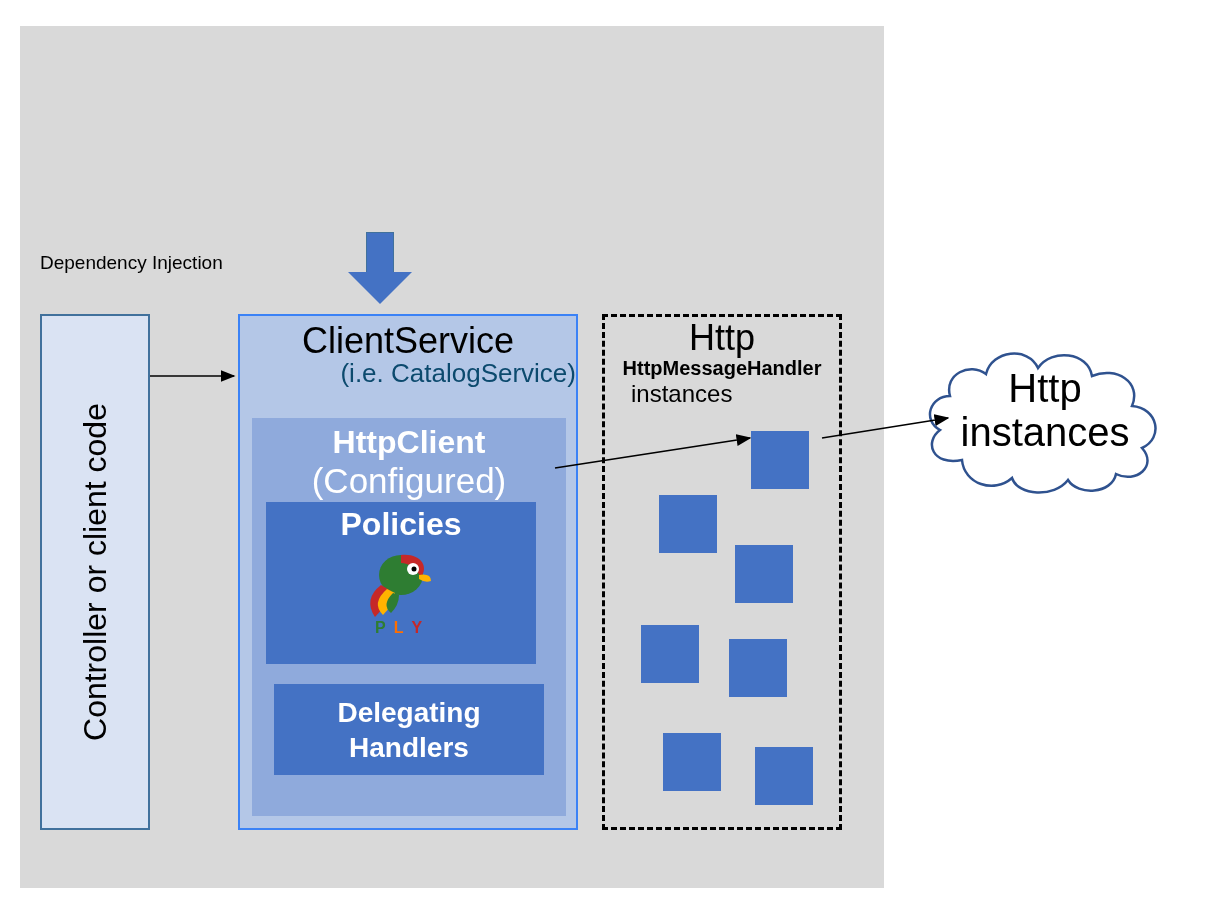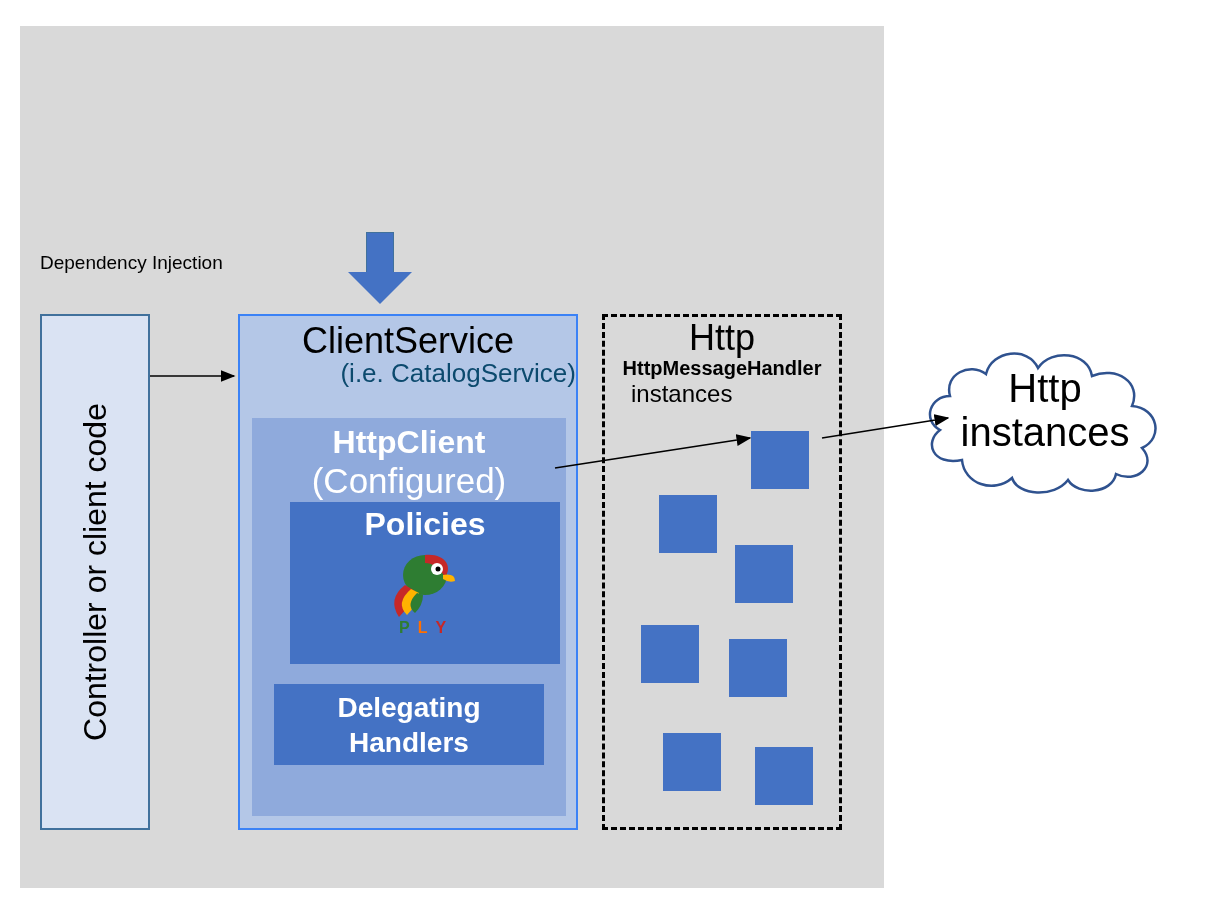--- a/index.html
+++ b/index.html
@@ -129,21 +129,21 @@
     color: #fff;
     margin-top: 6px;
   }
   .hc-sub {
     text-align: center;
     font-size: 35px;
     color: #fff;
   }
   .policies-box {
     position: absolute;
-    left: 38px;
+    left: 14px;
     top: 84px;
     width: 270px;
     height: 162px;
     background: #4472c4;
     text-align: center;
   }
   .policies-label {
     font-size: 32px;
     font-weight: bold;
     color: #fff;
@@ -153,21 +153,21 @@
     margin: 4px auto 0 auto;
     width: 80px;
     height: 90px;
     position: relative;
   }
   .delegating-box {
     position: absolute;
     left: 22px;
     top: 266px;
     width: 270px;
-    height: 81px;
+    height: 91px;
     background: #4472c4;
     display: flex;
     align-items: center;
     justify-content: center;
     text-align: center;
   }
   .delegating-label {
     font-size: 28px;
     font-weight: bold;
     color: #fff;

